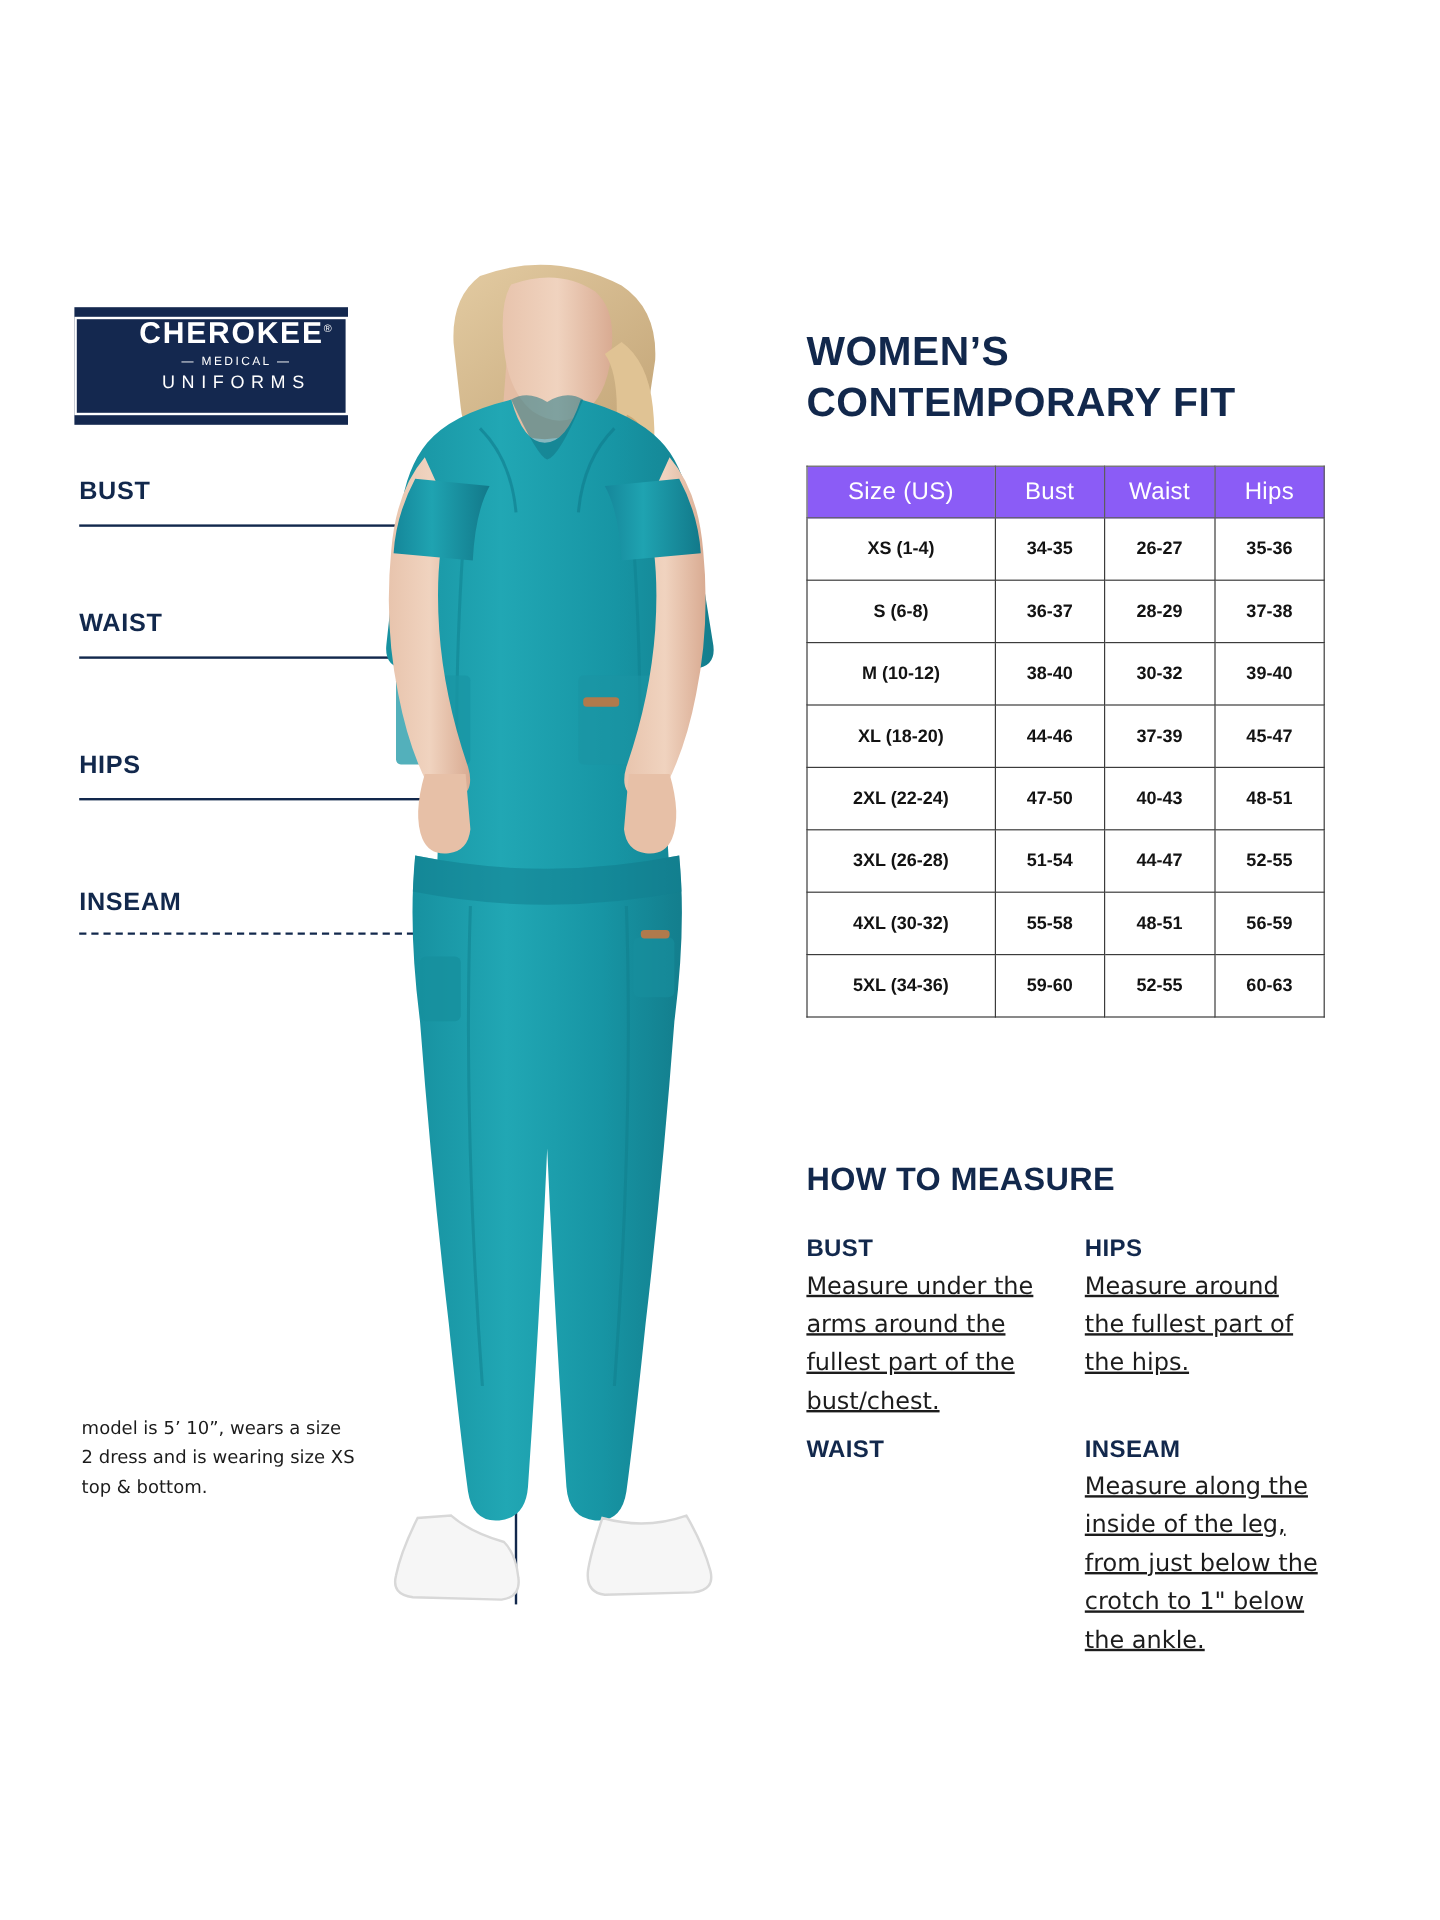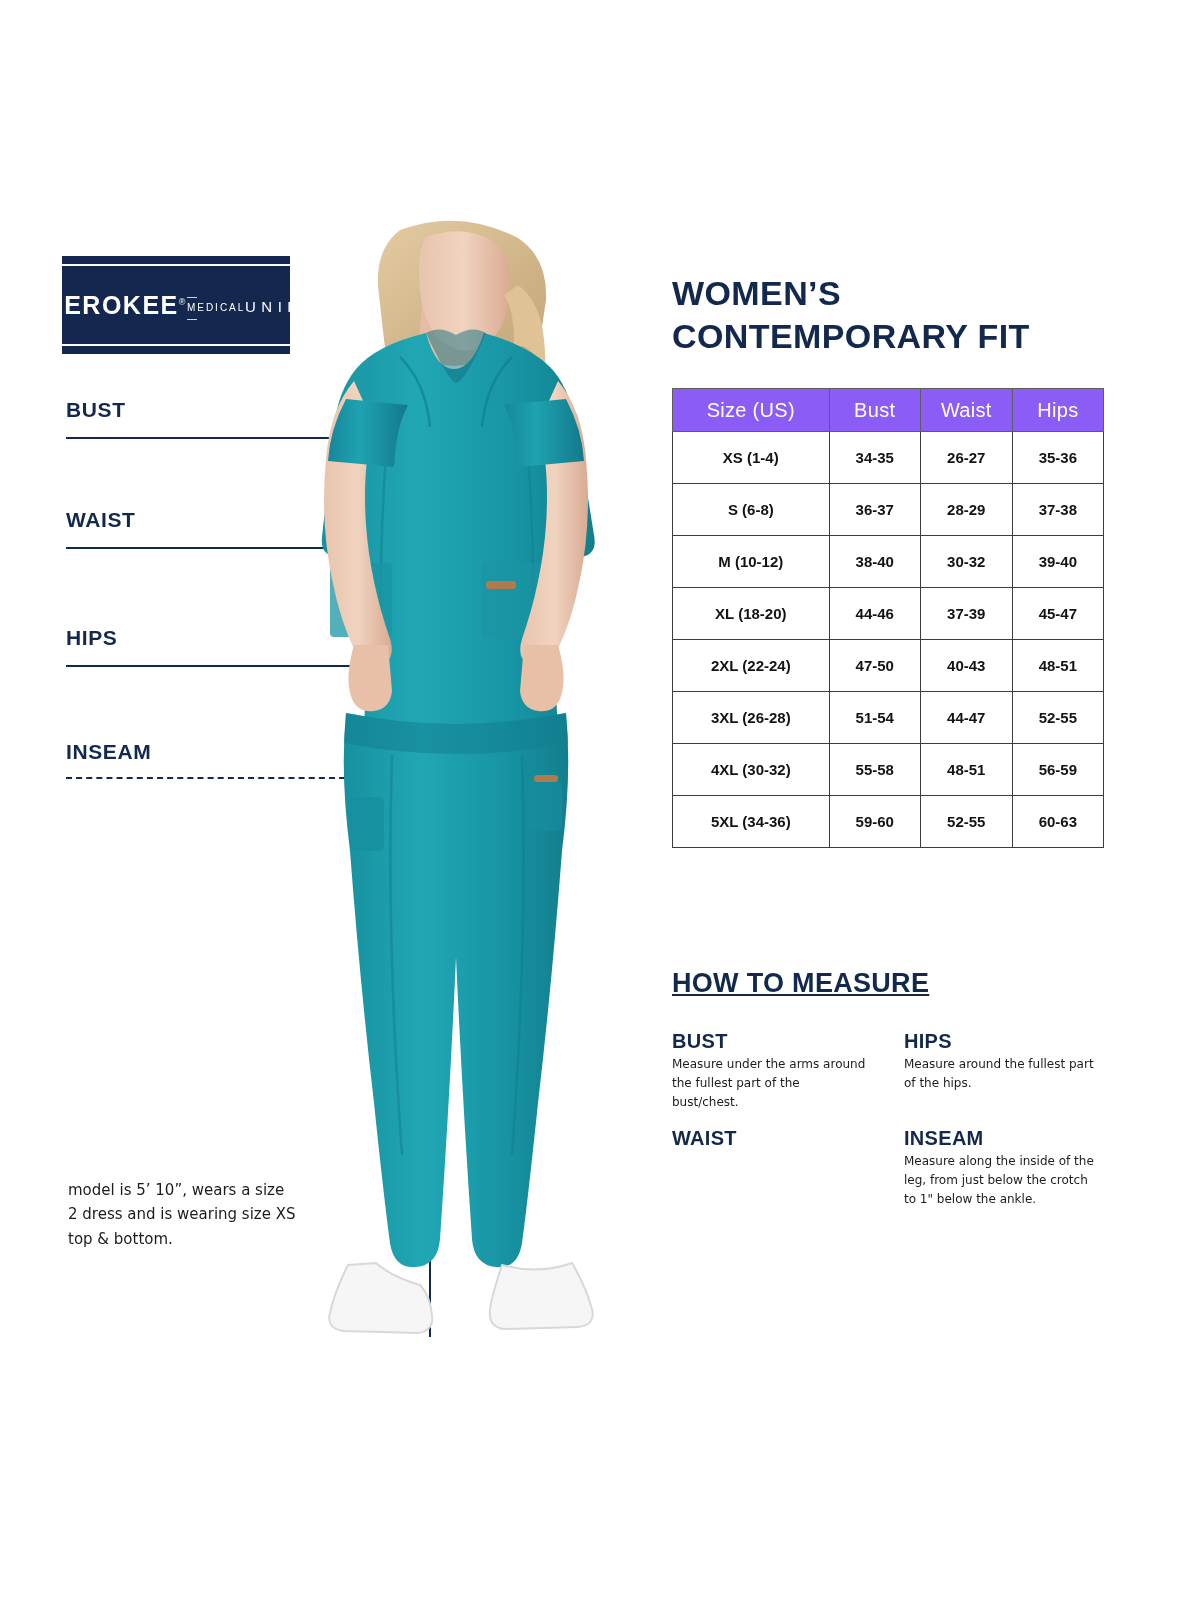--- a/index.html
+++ b/index.html
@@ -26,22 +26,23 @@
     background: #14284f;
     display: flex;
     align-items: center;
     justify-content: center;
   }
   .logo-inner {
     border: 2px solid #ffffff;
     width: 208px;
     height: 78px;
     display: flex;
+    flex-direction: column;
     align-items: center;
-    justify-content: center;
+    justify-content: flex-start;
     color: #ffffff;
     padding-left: 42px;
   }
   .logo-word {
     font-size: 25px;
     font-weight: 700;
     letter-spacing: 1.5px;
     line-height: 1;
     position: relative;
   }
@@ -141,21 +142,20 @@
   table.size-table td.num-col { width: 91px; }
 
   .how-title {
     position: absolute;
     left: 672px;
     top: 968px;
     font-size: 27px;
     font-weight: 700;
     color: #12284c;
     letter-spacing: 0.3px;
-    text-decoration: underline;
   }
 
   .how-grid {
     position: absolute;
     left: 672px;
     top: 1016px;
     width: 432px;
     display: grid;
     grid-template-columns: 232px 200px;
     row-gap: 0;
@@ -163,25 +163,26 @@
   .how-item { padding-top: 14px; }
   .how-item h4 {
     margin: 0 0 2px 0;
     font-size: 20px;
     font-weight: 700;
     color: #12284c;
     letter-spacing: 0.3px;
   }
   .how-item p {
     margin: 0;
-    font-size: 12px;
+    font-size: 20px;
     line-height: 1.6;
     color: #1c1c1c;
     font-family: "DejaVu Sans", sans-serif;
     max-width: 196px;
+    text-decoration: underline;
   }
 </style>
 </head>
 <body>
 
 <div class="logo-box">
   <div class="logo-inner">
     <div class="logo-word">
       <span>CHEROKEE</span><span class="reg">®</span>
     </div>

